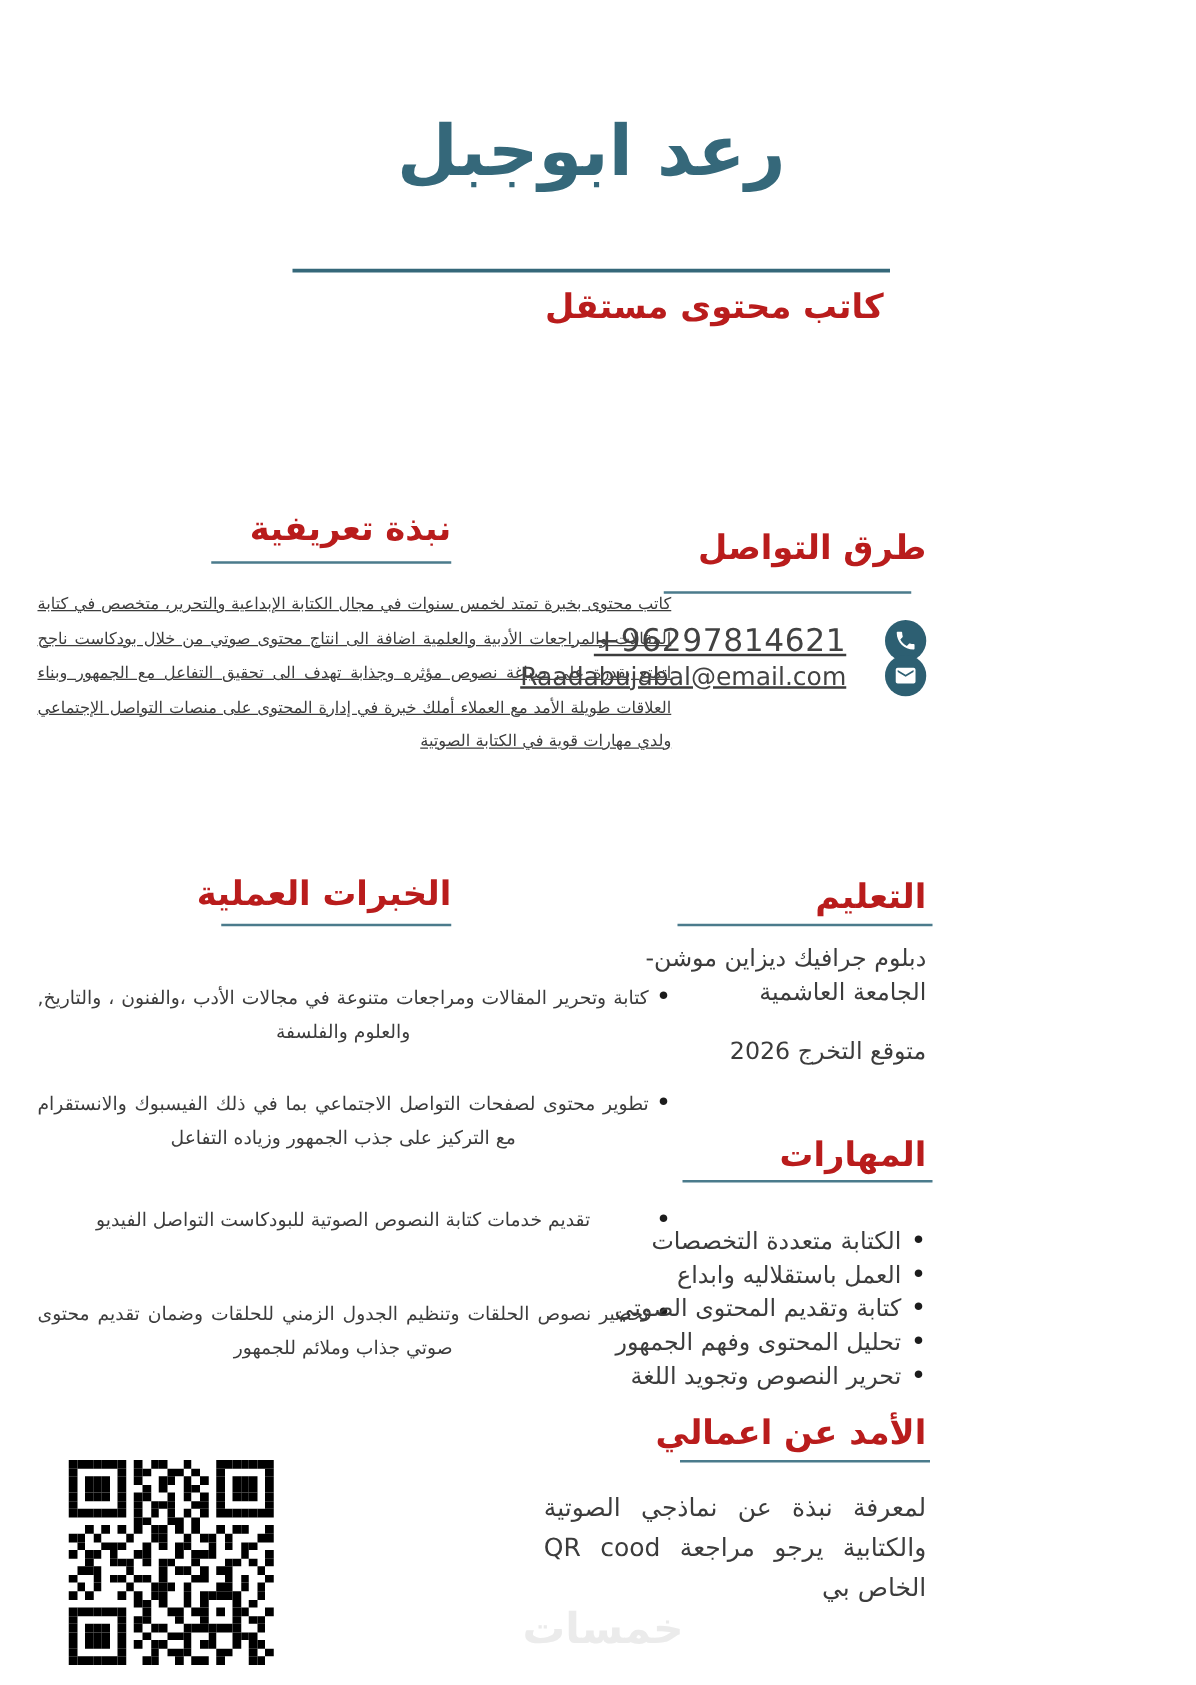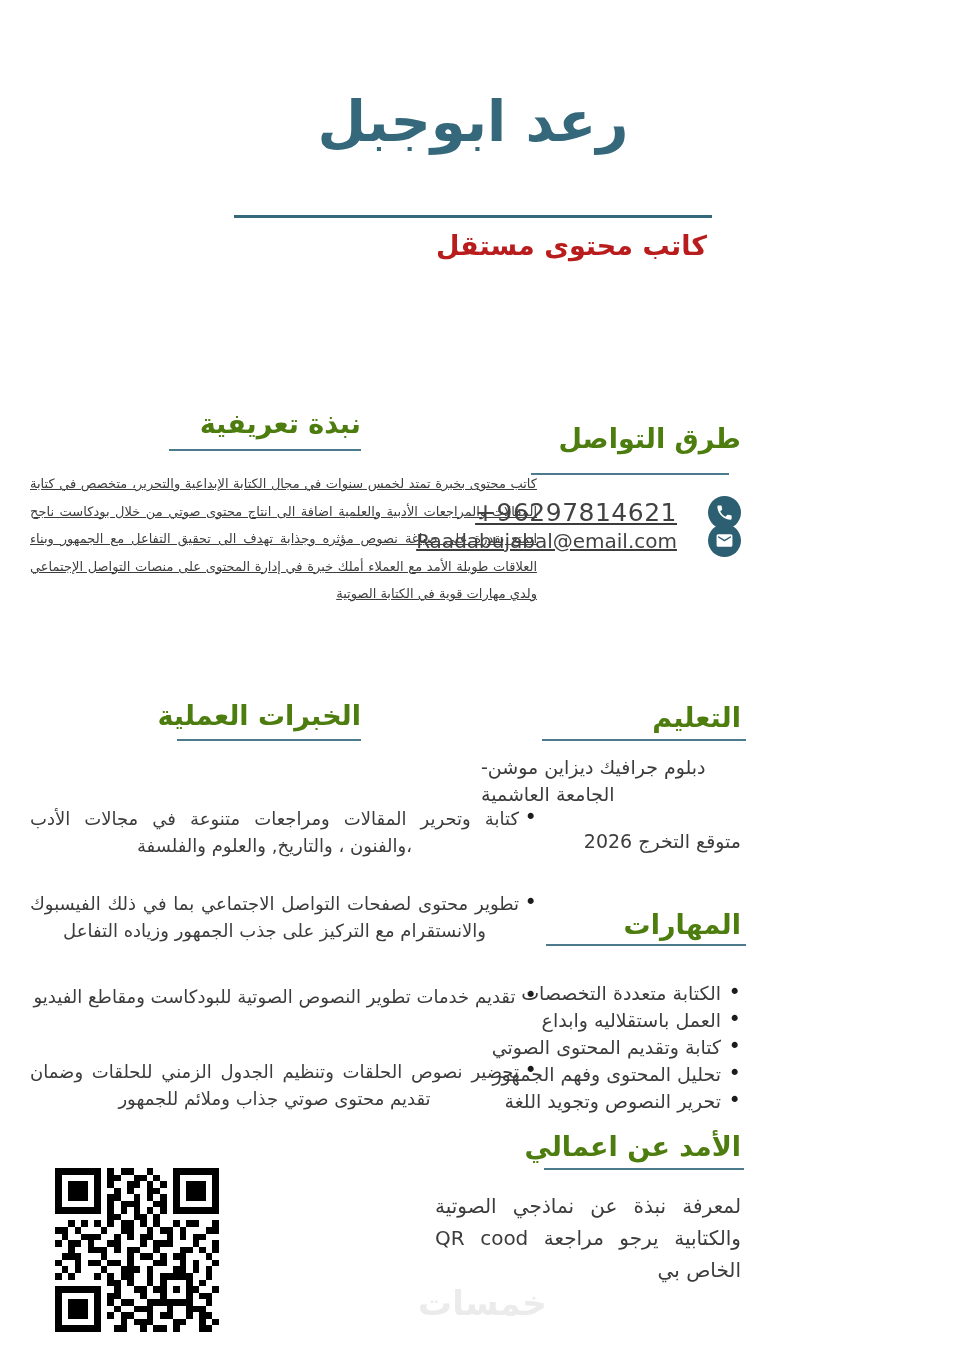--- a/index.html
+++ b/index.html
@@ -7,47 +7,47 @@
     position:relative;width:781px;height:1348px;background:#ffffff;overflow:hidden;
     font-family:"DejaVu Sans",sans-serif;color:#3c3c3c;
   }
   .abs{position:absolute;}
   
   .header{right:69px;top:88px;width:478px;text-align:center;}
   .name{font-size:56px;font-weight:600;color:#35687a;direction:rtl;line-height:1.2;}
   .head-rule{right:69px;top:215px;width:478px;height:3px;background:#35687a;}
   .job-title{right:74px;top:230px;font-size:27px;font-weight:600;color:#b91c1c;direction:rtl;}
   
-  .sec-h{font-size:27px;font-weight:600;color:#4d7c0f;direction:rtl;white-space:nowrap;}
+  .sec-h{font-size:27px;font-weight:600;color:#b91c1c;direction:rtl;white-space:nowrap;}
   .sec-u{height:2px;background:#4b7b8c;}
   
   .about-h{right:420px;top:408px;}
   .about-u{right:420px;top:449px;width:192px;}
   .about-p{left:30px;top:470px;width:507px;direction:rtl;text-align:justify;
            font-size:13px;line-height:27.5px;text-decoration:underline;}
   .exp-h{right:420px;top:700px;}
   .exp-u{right:420px;top:739px;width:184px;}
   .xitem{left:30px;width:507px;direction:rtl;text-align:justify;text-align-last:center;
-         font-size:18px;line-height:27px;padding-right:18px;box-sizing:border-box;position:absolute;margin-top:20px;}
+         font-size:15px;line-height:27px;padding-right:18px;box-sizing:border-box;position:absolute;}
   .xitem::before{content:"\2022";position:absolute;right:0;top:-1px;color:#1c1c1c;font-size:21px;}
   .x1{top:785px;} .x2{top:870px;} .x3{top:963px;} .x4{top:1038px;}
   
   .contact-h{right:40px;top:423px;}
   .contact-u{right:52px;top:473px;width:198px;}
   .crow{right:40px;direction:rtl;display:flex;align-items:center;gap:31px;text-decoration:underline;}
   .crow-phone{top:496px;}
   .crow-email{top:524px;}
   .cicon{width:33px;height:33px;border-radius:50%;background:#2d5f72;display:flex;
          align-items:center;justify-content:center;flex:0 0 auto;}
   .cicon svg{width:19px;height:19px;}
   .phone-txt{font-size:25px;color:#424242;direction:ltr;letter-spacing:.5px;}
   .email-txt{font-size:20px;color:#424242;direction:ltr;}
   .edu-h{right:40px;top:702px;}
   .edu-u{right:35px;top:739px;width:204px;}
-  .edu-degree{right:40px;top:754px;width:260px;direction:rtl;text-align:left;
+  .edu-degree{right:40px;top:754px;width:260px;direction:rtl;text-align:right;
               font-size:19px;line-height:27px;}
   .edu-grad{right:40px;top:830px;direction:rtl;font-size:19px;}
   .skills-h{right:40px;top:909px;}
   .skills-u{right:35px;top:944px;width:200px;}
   .skills-list{right:40px;top:980px;width:300px;direction:rtl;list-style:none;margin:0;padding:0;}
   .skills-list li{position:relative;padding-right:20px;font-size:19px;line-height:27px;text-align:right;}
   .skills-list li::before{content:"\2022";position:absolute;right:0;top:-1px;color:#1c1c1c;font-size:21px;}
   .pf-h{right:40px;top:1131px;}
   .pf-u{right:37px;top:1168px;width:200px;}
   .pf-p{right:40px;top:1190px;width:306px;direction:rtl;text-align:justify;
@@ -72,21 +72,21 @@
   <div class="abs job-title">كاتب محتوى مستقل</div>
 
   <div class="abs sec-h about-h">نبذة تعريفية</div>
   <div class="abs sec-u about-u"></div>
   <div class="abs about-p">كاتب محتوى بخبرة تمتد لخمس سنوات في مجال الكتابة الإبداعية والتحرير، متخصص في كتابة المقالات والمراجعات الأدبية والعلمية اضافة الى انتاج محتوى صوتي من خلال بودكاست ناجح اتمتع بقدرة على صياغة نصوص مؤثره وجذابة تهدف الى تحقيق التفاعل مع الجمهور وبناء العلاقات طويلة الأمد مع العملاء أملك خبرة في إدارة المحتوى على منصات التواصل الإجتماعي ولدي مهارات قوية في الكتابة الصوتية</div>
 
   <div class="abs sec-h exp-h">الخبرات العملية</div>
   <div class="abs sec-u exp-u"></div>
   <div class="xitem x1">كتابة وتحرير المقالات ومراجعات متنوعة في مجالات الأدب ،والفنون ، والتاريخ, والعلوم والفلسفة</div>
   <div class="xitem x2">تطوير محتوى لصفحات التواصل الاجتماعي بما في ذلك الفيسبوك والانستقرام مع التركيز على جذب الجمهور وزياده التفاعل</div>
-  <div class="xitem x3">تقديم خدمات تطوير النصوص الصوتية للبودكاست ومقاطع الفيديو</div>
+  <div class="xitem x3">تقديم خدمات كتابة النصوص الصوتية للبودكاست التواصل الفيديو</div>
   <div class="xitem x4">تحضير نصوص الحلقات وتنظيم الجدول الزمني للحلقات وضمان تقديم محتوى صوتي جذاب وملائم للجمهور</div>
 
   <div class="abs sec-h contact-h">طرق التواصل</div>
   <div class="abs sec-u contact-u"></div>
 
   <div class="abs crow crow-phone">
     <span class="cicon">
       <svg viewBox="0 0 24 24">
           <path fill="#ffffff" d="M6.62 10.79c1.44 2.83 3.76 5.14 6.59 6.59l2.2-2.21c.27-.27.67-.36 1.02-.24 1.12.37 2.33.57 3.57.57.55 0 1 .45 1 1V20c0 .55-.45 1-1 1-9.39 0-17-7.61-17-17 0-.55.45-1 1-1h3.5c.55 0 1 .45 1 1 0 1.25.2 2.45.57 3.57.11.35.03.74-.25 1.02l-2.2 2.2z"></path>
         </svg>

